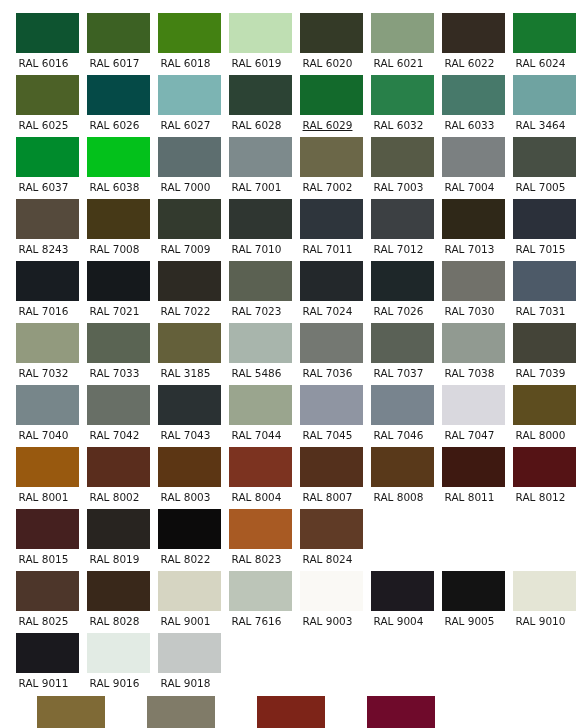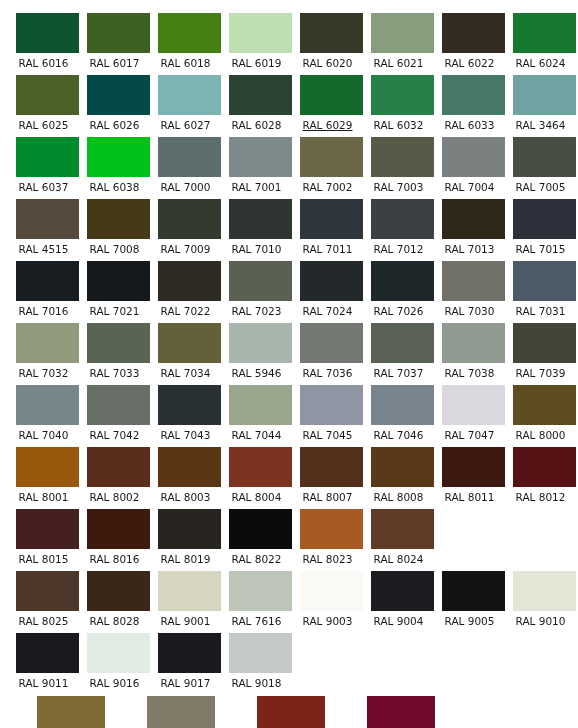--- a/index.html
+++ b/index.html
@@ -157,21 +157,21 @@
         <span class="swatch-label">RAL 7004</span>
       </a>
       <a class="swatch-cell">
         <span class="swatch-chip" style="background-color: rgb(71, 79, 68);"></span>
         <span class="swatch-label">RAL 7005</span>
       </a>
     </div>
     <div class="swatch-row row-std">
       <a class="swatch-cell">
         <span class="swatch-chip" style="background-color: rgb(85, 74, 60);"></span>
-        <span class="swatch-label">RAL 4515</span>
+        <span class="swatch-label">RAL 8243</span>
       </a>
       <a class="swatch-cell">
         <span class="swatch-chip" style="background-color: rgb(70, 57, 23);"></span>
         <span class="swatch-label">RAL 7008</span>
       </a>
       <a class="swatch-cell">
         <span class="swatch-chip" style="background-color: rgb(51, 58, 46);"></span>
         <span class="swatch-label">RAL 7009</span>
       </a>
       <a class="swatch-cell">
@@ -233,25 +233,25 @@
       <a class="swatch-cell">
         <span class="swatch-chip" style="background-color: rgb(146, 154, 126);"></span>
         <span class="swatch-label">RAL 7032</span>
       </a>
       <a class="swatch-cell">
         <span class="swatch-chip" style="background-color: rgb(90, 100, 83);"></span>
         <span class="swatch-label">RAL 7033</span>
       </a>
       <a class="swatch-cell">
         <span class="swatch-chip" style="background-color: rgb(100, 96, 58);"></span>
-        <span class="swatch-label">RAL 7034</span>
+        <span class="swatch-label">RAL 3185</span>
       </a>
       <a class="swatch-cell">
         <span class="swatch-chip" style="background-color: rgb(168, 181, 172);"></span>
-        <span class="swatch-label">RAL 5946</span>
+        <span class="swatch-label">RAL 5486</span>
       </a>
       <a class="swatch-cell">
         <span class="swatch-chip" style="background-color: rgb(116, 120, 114);"></span>
         <span class="swatch-label">RAL 7036</span>
       </a>
       <a class="swatch-cell">
         <span class="swatch-chip" style="background-color: rgb(90, 97, 86);"></span>
         <span class="swatch-label">RAL 7037</span>
       </a>
       <a class="swatch-cell">
@@ -330,24 +330,20 @@
         <span class="swatch-chip" style="background-color: rgb(85, 19, 21);"></span>
         <span class="swatch-label">RAL 8012</span>
       </a>
     </div>
     <div class="swatch-row row-std">
       <a class="swatch-cell">
         <span class="swatch-chip" style="background-color: rgb(69, 32, 31);"></span>
         <span class="swatch-label">RAL 8015</span>
       </a>
       <a class="swatch-cell">
-        <span class="swatch-chip" style="background-color: rgb(62, 26, 14);"></span>
-        <span class="swatch-label">RAL 8016</span>
-      </a>
-      <a class="swatch-cell">
         <span class="swatch-chip" style="background-color: rgb(40, 36, 32);"></span>
         <span class="swatch-label">RAL 8019</span>
       </a>
       <a class="swatch-cell">
         <span class="swatch-chip" style="background-color: rgb(12, 11, 11);"></span>
         <span class="swatch-label">RAL 8022</span>
       </a>
       <a class="swatch-cell">
         <span class="swatch-chip" style="background-color: rgb(168, 90, 35);"></span>
         <span class="swatch-label">RAL 8023</span>
@@ -394,24 +390,20 @@
     <div class="swatch-row row-std">
       <a class="swatch-cell">
         <span class="swatch-chip" style="background-color: rgb(26, 25, 30);"></span>
         <span class="swatch-label">RAL 9011</span>
       </a>
       <a class="swatch-cell">
         <span class="swatch-chip" style="background-color: rgb(226, 235, 228);"></span>
         <span class="swatch-label">RAL 9016</span>
       </a>
       <a class="swatch-cell">
-        <span class="swatch-chip" style="background-color: rgb(28, 25, 31);"></span>
-        <span class="swatch-label">RAL 9017</span>
-      </a>
-      <a class="swatch-cell">
         <span class="swatch-chip" style="background-color: rgb(196, 200, 198);"></span>
         <span class="swatch-label">RAL 9018</span>
       </a>
     </div>
     <div class="swatch-row row-metal">
       <a class="swatch-cell">
         <span class="swatch-chip" style="background-color: rgb(127, 106, 54);"></span>
       </a>
       <a class="swatch-cell">
         <span class="swatch-chip" style="background-color: rgb(128, 123, 104);"></span>

